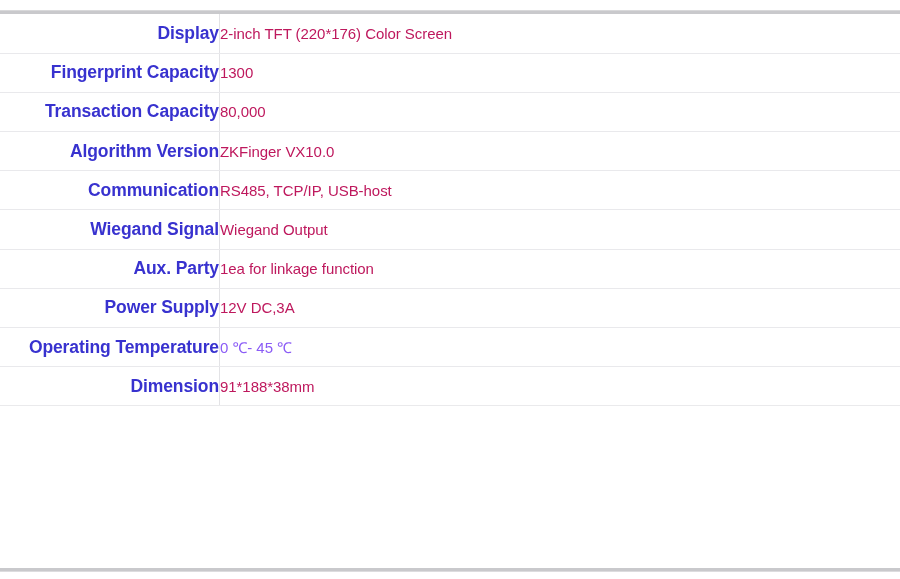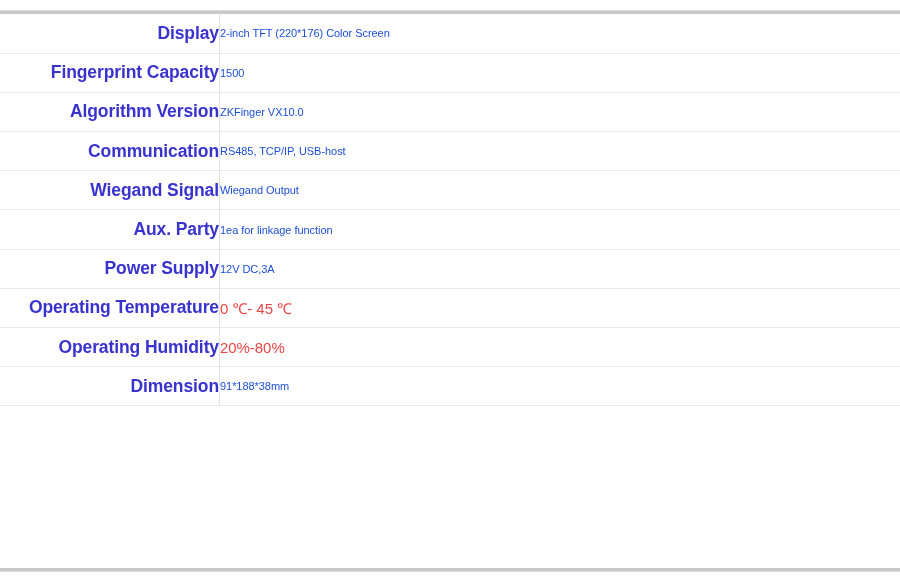--- a/index.html
+++ b/index.html
@@ -80,49 +80,53 @@
     color: #3832cf;
     font-size: 17.5px;
     font-weight: 600;
     letter-spacing: -0.1px;
     white-space: nowrap;
     overflow: hidden;
   }
 
   td.value-cell {
     padding-left: 12px;
-    color: #1d4ed8;
-    font-size: 11px;
+    color: #be185d;
+    font-size: 15px;
     font-weight: 400;
     white-space: nowrap;
     overflow: hidden;
     letter-spacing: -0.05px;
   }
 
   td.value-cell.muted {
-    color: #ef4444;
+    color: #8b5cf6;
     font-size: 15px;
   }
 </style>
 </head>
 <body>
 
 <div id="spec-wrap">
 
   <div class="top-rule"></div>
 
   <table class="spec">
     <tbody>
         <tr>
           <td class="label-cell">Display</td>
           <td class="value-cell">2-inch TFT (220*176) Color Screen</td>
         </tr>
         <tr>
           <td class="label-cell">Fingerprint Capacity</td>
-          <td class="value-cell">1500</td>
+          <td class="value-cell">1300</td>
+        </tr>
+        <tr>
+          <td class="label-cell">Transaction Capacity</td>
+          <td class="value-cell">80,000</td>
         </tr>
         <tr>
           <td class="label-cell">Algorithm Version</td>
           <td class="value-cell">ZKFinger VX10.0</td>
         </tr>
         <tr>
           <td class="label-cell">Communication</td>
           <td class="value-cell">RS485, TCP/IP, USB-host</td>
         </tr>
         <tr>
@@ -135,24 +139,20 @@
         </tr>
         <tr>
           <td class="label-cell">Power Supply</td>
           <td class="value-cell">12V DC,3A</td>
         </tr>
         <tr>
           <td class="label-cell">Operating Temperature</td>
           <td class="value-cell muted">0 ℃- 45 ℃</td>
         </tr>
         <tr>
-          <td class="label-cell">Operating Humidity</td>
-          <td class="value-cell muted">20%-80%</td>
-        </tr>
-        <tr>
           <td class="label-cell">Dimension</td>
           <td class="value-cell">91*188*38mm</td>
         </tr>
       </tbody>
   </table>
 
   <div class="bottom-rule"></div>
 
 </div>
 

